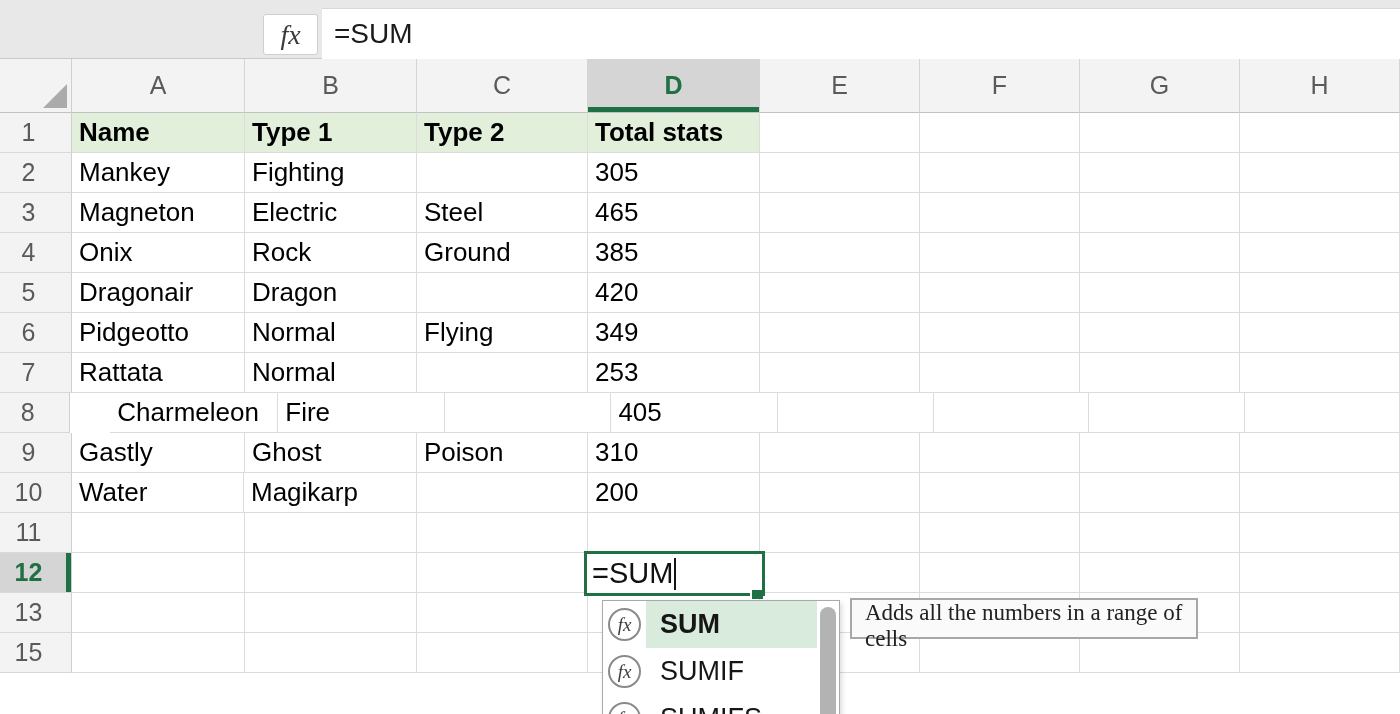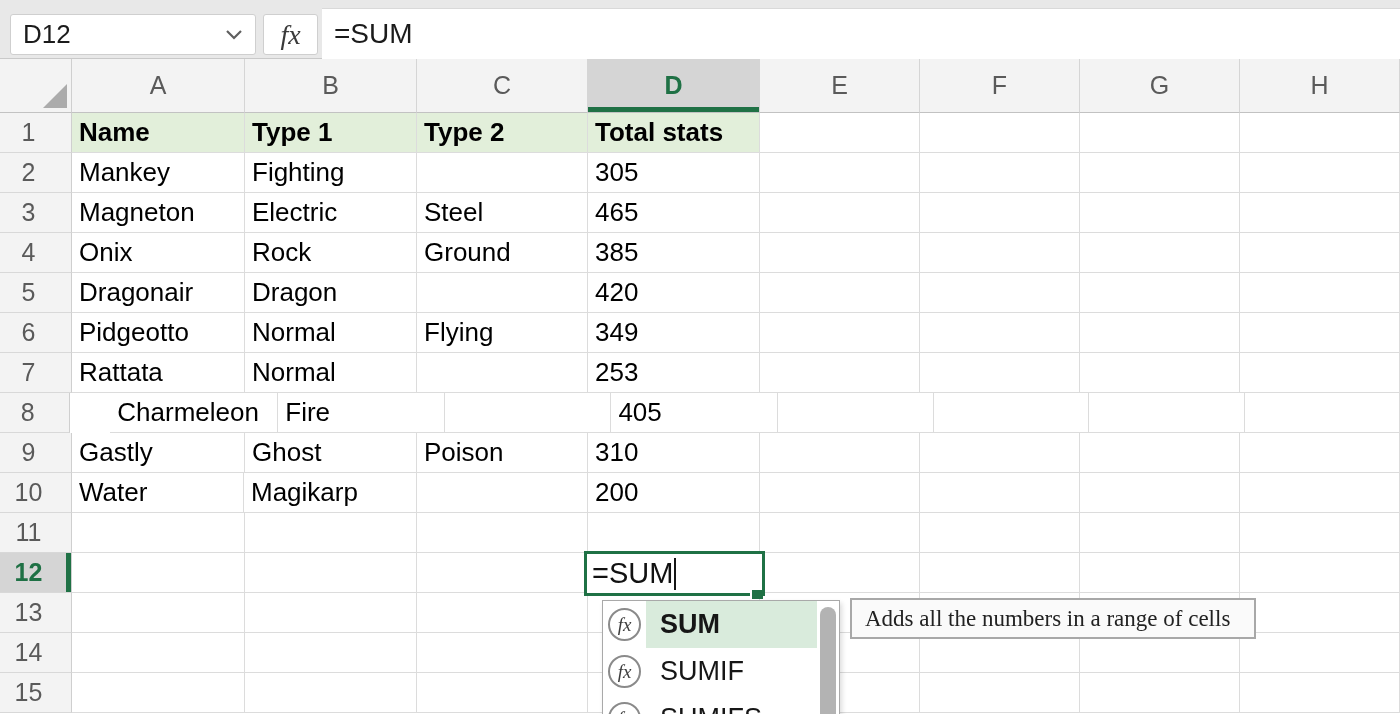--- a/index.html
+++ b/index.html
@@ -106,37 +106,30 @@
   .dd-label { flex:1; display:flex; align-items:center; padding-left:14px; margin-right:22px; }
   .dd-text { font-size:27px; color:#161616; }
   .dd-item.sel .dd-label { background:#d9ebdc;font-weight:bold; }
   .dd-thumb {
     position:absolute; top:6px; right:3px; width:16px; height:160px;
     background:#b3b3b3; border-radius:8px; z-index:7;
   }
 
   
   .tooltip {
-    position:absolute; left:850px; top:598px; width:406px; height:41px;
+    position:absolute; left:850px; top:598px; width:348px; height:41px;
     background:#fafafa; border:2px solid #a8a8a8; z-index:6;
-    display:flex; align-items:center; padding-left:13px;
+    display:flex; padding-left:13px;
     font-family:"Liberation Serif", serif; font-size:23px; color:#222;
   }
 </style>
 </head>
 <body>
 
 <div class="topbar">
-  <div class="namebox">
-    <span>D12</span>
-    <span class="spacer"></span>
-    <svg width="18" height="11" viewBox="0 0 18 11">
-      <polyline points="2,2 9,9 16,2" fill="none" stroke="#5f5f5f" stroke-width="2.2"></polyline>
-    </svg>
-  </div>
   <div class="fxbtn">
     <span>fx</span>
   </div>
   <div class="fmlarea">
     <span>=SUM</span>
   </div>
 </div>
 
 <div id="grid">
     <div class="hband">
@@ -289,31 +282,20 @@
       <div class="cell" style="width: 173px;"></div>
       <div class="cell" style="width: 172px;"></div>
       <div class="cell" style="width: 171px;"></div>
       <div class="cell" style="width: 172px;"></div>
       <div class="cell" style="width: 160px;"></div>
       <div class="cell" style="width: 160px;"></div>
       <div class="cell" style="width: 160px;"></div>
       <div class="cell" style="width: 160px;"></div>
     </div>
     <div class="row">
-      <div class="rh">14</div>
-      <div class="cell" style="width: 173px;"></div>
-      <div class="cell" style="width: 172px;"></div>
-      <div class="cell" style="width: 171px;"></div>
-      <div class="cell" style="width: 172px;"></div>
-      <div class="cell" style="width: 160px;"></div>
-      <div class="cell" style="width: 160px;"></div>
-      <div class="cell" style="width: 160px;"></div>
-      <div class="cell" style="width: 160px;"></div>
-    </div>
-    <div class="row">
       <div class="rh">15</div>
       <div class="cell" style="width: 173px;"></div>
       <div class="cell" style="width: 172px;"></div>
       <div class="cell" style="width: 171px;"></div>
       <div class="cell" style="width: 172px;"></div>
       <div class="cell" style="width: 160px;"></div>
       <div class="cell" style="width: 160px;"></div>
       <div class="cell" style="width: 160px;"></div>
       <div class="cell" style="width: 160px;"></div>
     </div>

